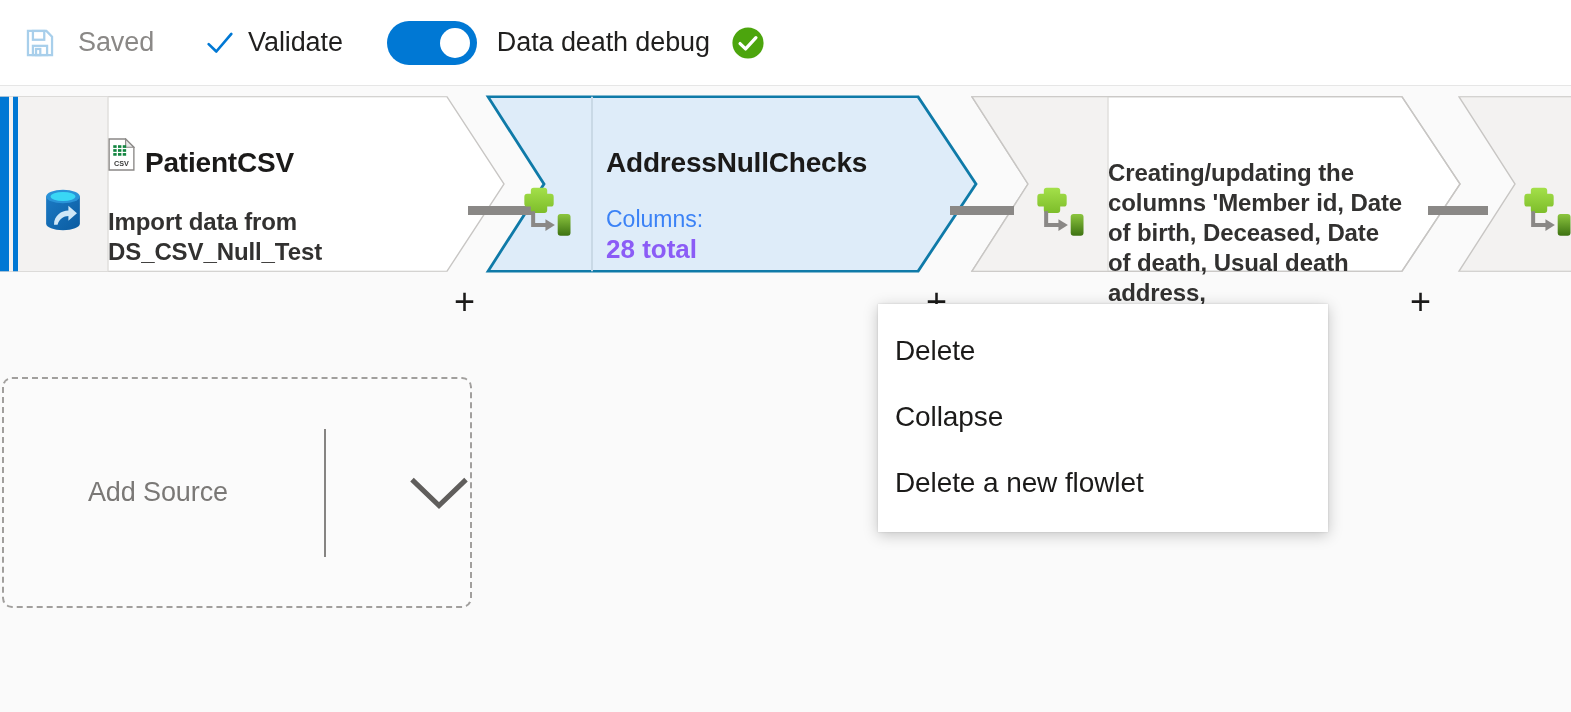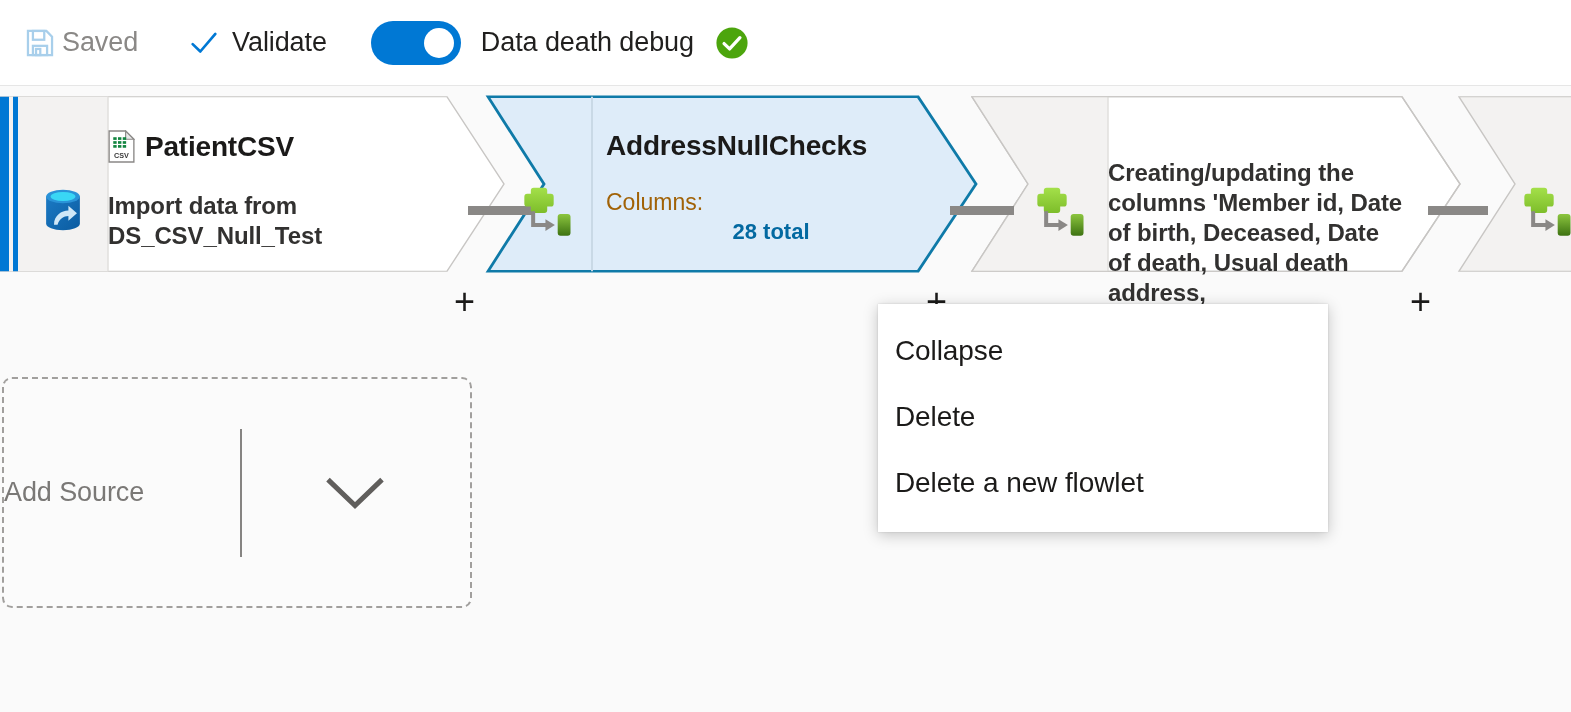--- a/index.html
+++ b/index.html
@@ -32,20 +32,21 @@
     display: flex;
     align-items: center;
     height: 56px;
     padding: 0 6px;
     white-space: nowrap;
   }
   .tb-label {
     font-size: 27px;
     color: #201f1e;
     letter-spacing: -0.1px;
+    margin-left: 16px;
   }
   .tb-label.disabled { color: #8a8886; }
   .tb-icon { display: inline-flex; align-items: center; justify-content: center; }
 
   
   #canvas {
     position: absolute;
     left: 0; top: 86px;
     width: 1571px;
     height: 626px;
@@ -88,41 +89,41 @@
     display: flex;
     align-items: center;
     gap: 10px;
   }
   .node-title {
     font-size: 28px;
     font-weight: bold;
     color: #1b1a19;
     letter-spacing: -0.2px;
     white-space: nowrap;
+    margin-top: 17px;
   }
   .node-desc {
     margin-top: 28px;
     font-size: 24px;
     line-height: 30px;
     color: #323130;
     letter-spacing: -0.1px;
     font-weight: bold;
   }
   .node-sub-label {
     margin-top: 26px;
     font-size: 23px;
-    color: #a16207;
+    color: #3b82f6;
     line-height: 28px;
   }
   .node-sub-value {
-    font-size: 22px;
+    font-size: 26px;
     font-weight: bold;
-    color: #0369a1;
+    color: #8b5cf6;
     line-height: 32px;
-    text-align: center;
   }
 
   
   .node-plus {
     position: absolute;
     z-index: 4;
     font-size: 36px;
     line-height: 36px;
     color: #1b1a19;
     font-family: "Liberation Sans", sans-serif;
@@ -142,21 +143,21 @@
     position: absolute;
     left: 2px;
     top: 291px;
     width: 470px;
     height: 231px;
     border: 2px dashed #a19f9d;
     border-radius: 10px;
     background: #fbfbfb;
     display: flex;
     align-items: center;
-    justify-content: flex-start;
+    justify-content: flex-end;
     box-sizing: border-box;
     gap: 44px;
   }
   #add-source-label {
     font-size: 27px;
     color: #7a7876;
     letter-spacing: -0.1px;
   }
   .as-divider {
     width: 2px;
@@ -393,18 +394,18 @@
     <span id="add-source-label">Add Source</span>
     <span class="as-divider"></span>
     <span style="display:inline-flex;">
       <svg viewBox="0 0 32 20" width="62" height="40" fill="none" stroke="#605e5c" stroke-width="2.6" stroke-linecap="square">
         <path d="M3 4 L16 16.5 L29 4"></path>
       </svg>
     </span>
   </div>
 
   <div id="context-menu">
+    <div class="menu-item">Delete</div>
     <div class="menu-item">Collapse</div>
-    <div class="menu-item">Delete</div>
     <div class="menu-item">Delete a new flowlet</div>
   </div>
 
 </div>
 
 </body></html>

